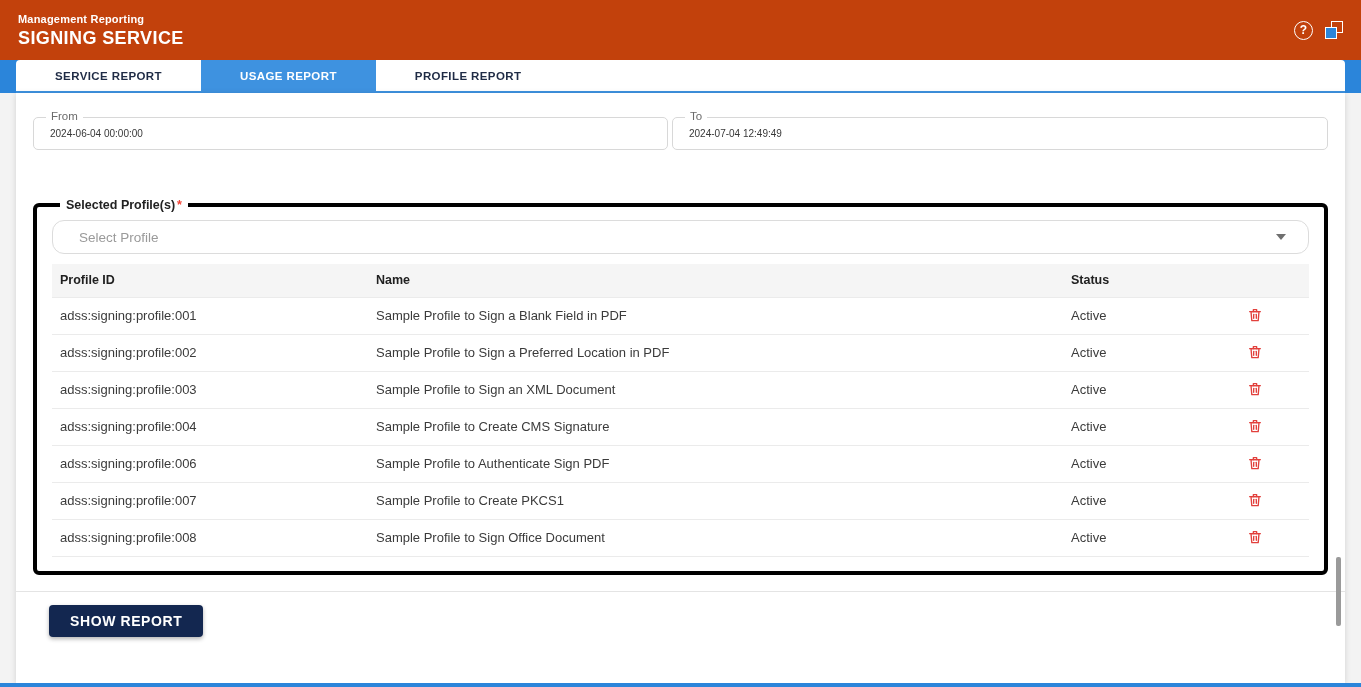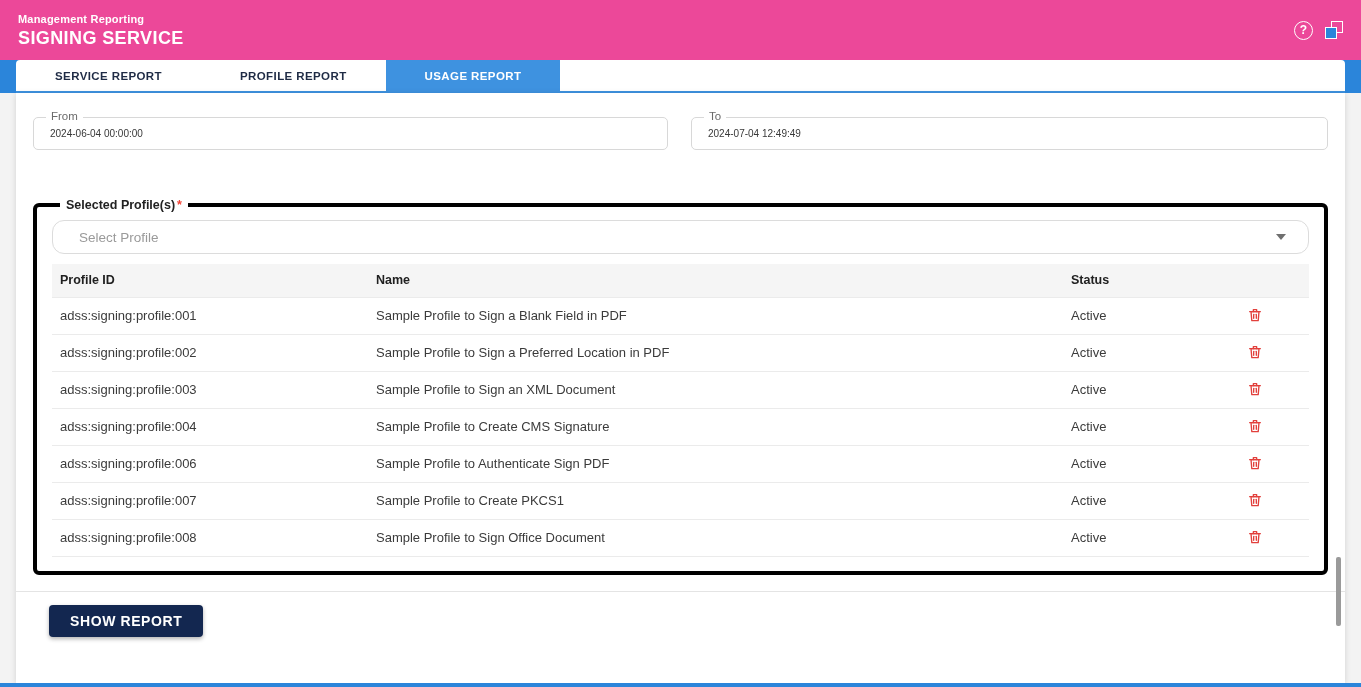--- a/index.html
+++ b/index.html
@@ -6,21 +6,21 @@
   html, body { width: 1361px; height: 687px; overflow: hidden; }
   body {
     font-family: "Liberation Sans", sans-serif;
     background: #f3f3f3;
     position: relative;
   }
 
   
   .app-header {
     height: 60px;
-    background: #ec4899;
+    background: #c2410c;
     display: flex;
     align-items: center;
     justify-content: space-between;
     padding: 0 18px;
     color: #ffffff;
   }
   .title-block { line-height: 1.25; padding-top: 2px; }
   .app-label { font-size: 11px; font-weight: bold; letter-spacing: 0.2px; }
   .app-title { font-size: 18px; font-weight: bold; letter-spacing: 0.4px; }
   .header-icons { display: flex; align-items: center; gap: 12px; }
@@ -58,21 +58,21 @@
     position: relative;
     margin: 0 16px;
     width: 1329px;
     height: 590px;
     background: #ffffff;
     box-shadow: 0 1px 6px rgba(0,0,0,0.14);
     padding: 0 17px;
   }
 
   
-  .date-row { display: flex; gap: 23px; padding-top: 24px; }
+  .date-row { display: flex; gap: 4px; padding-top: 24px; }
   .outlined-field {
     position: relative; height: 33px;
     border: 1px solid #d8d8d8; border-radius: 5px;
     display: flex; align-items: center; background: #ffffff;
   }
   .field-from { flex: 0 0 635px; }
   .field-to { flex: 1; }
   .outlined-field .float-label {
     position: absolute; top: -8px; left: 12px;
     background: #ffffff; padding: 0 5px;
@@ -169,22 +169,22 @@
     <div class="windows-icon">
       <span class="sq-back"></span>
       <span class="sq-front"></span>
     </div>
   </div>
 </header>
 
 <nav class="tab-band">
   <div class="tab-bar">
     <div class="tab">SERVICE REPORT</div>
+    <div class="tab active">USAGE REPORT</div>
     <div class="tab">PROFILE REPORT</div>
-    <div class="tab active">USAGE REPORT</div>
   </div>
 </nav>
 
 <main class="main-card">
 
   <div class="date-row">
     <div class="outlined-field field-from">
       <span class="float-label">From</span>
       <input class="field-value" value="2024-06-04 00:00:00" style="">
     </div>

